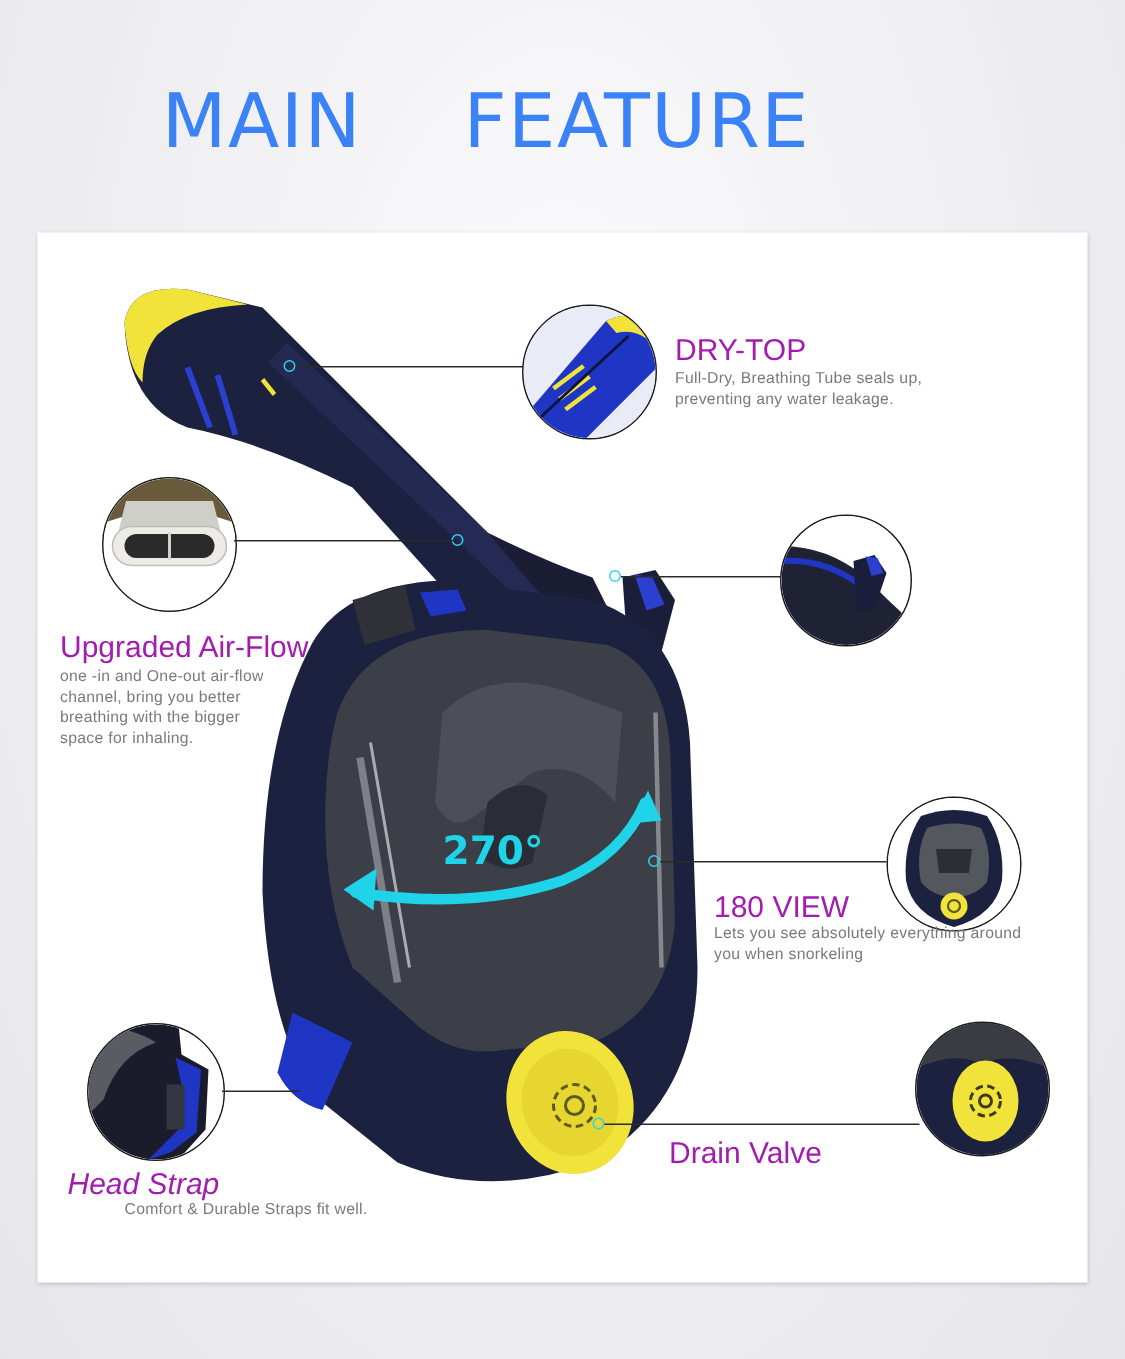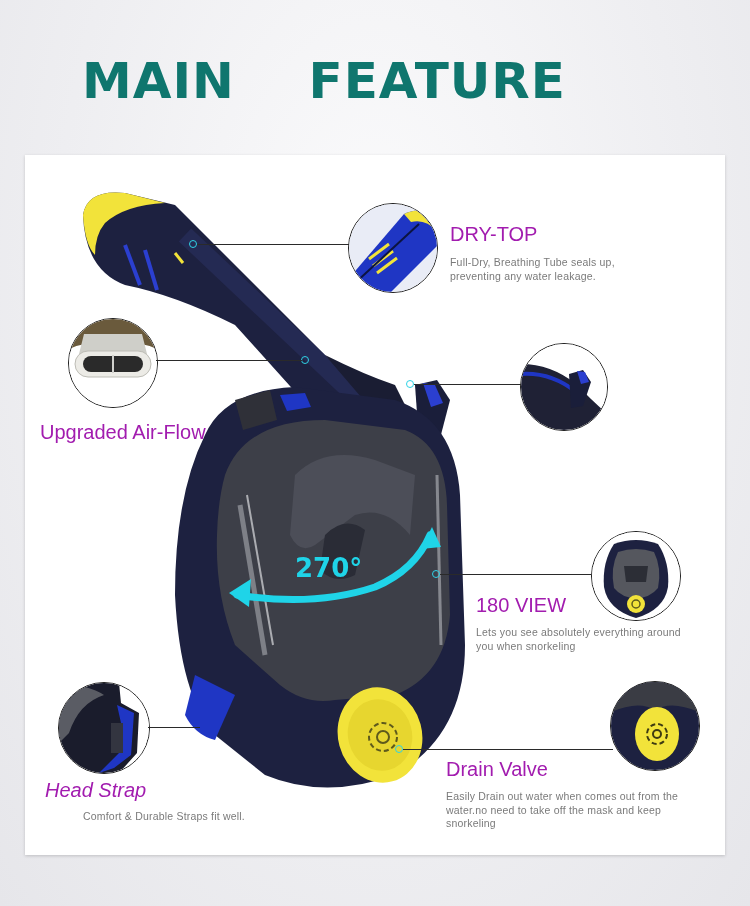--- a/index.html
+++ b/index.html
@@ -4,31 +4,31 @@
   <style>
     html, body { margin: 0; padding: 0; }
     body {
       width: 750px; height: 906px; overflow: hidden;
       background: radial-gradient(ellipse at 50% 30%, #fbfbfc 0%, #eeeef1 60%, #e6e6ea 100%);
       font-family: "Liberation Sans", sans-serif;
       position: relative;
     }
     .title {
       position: absolute; left: 0; top: 52px; width: 648px; text-align: center;
-      font-family: "DejaVu Sans", sans-serif; font-weight: bold;
-      font-size: 50px; letter-spacing: 1px; color: #0f766e; white-space: pre;
+      font-family: "DejaVu Sans", sans-serif; font-weight: normal;
+      font-size: 50px; letter-spacing: 1px; color: #3b82f6; white-space: pre;
     }
     .card {
       position: absolute; left: 25px; top: 155px; width: 700px; height: 700px;
       background: #ffffff;
       box-shadow: 0 1px 3px rgba(0,0,0,0.18);
     }
     .abs { position: absolute; }
     .feat-title { position: absolute; font-size: 20px; color: #a21caf; white-space: nowrap; }
-    .feat-desc { position: absolute; font-size: 10.5px; color: #7a7a7a; line-height: 13.5px; letter-spacing: 0.2px; margin-top: 10px; }
+    .feat-desc { position: absolute; font-size: 10.5px; color: #7a7a7a; line-height: 13.5px; letter-spacing: 0.2px; }
     .circle {
       position: absolute; border: 1.5px solid #1c1c1c; border-radius: 50%;
       background: #fff; overflow: hidden;
     }
     .line { position: absolute; height: 1px; background: #2a2a2a; }
     .dot {
       position: absolute; width: 6px; height: 6px; border: 1.5px solid #2fd3e6;
       border-radius: 50%; background: transparent;
     }
     svg { display: block; }
@@ -106,20 +106,21 @@
       <rect width="88" height="88" fill="#ffffff"></rect>
       <path d="M0 0 L88 0 L88 30 Q70 22 44 22 Q18 22 0 30 Z" fill="#6a5a3c"></path>
       <path d="M15 15 L73 15 L78 35 L10 35 Z" fill="#cfcfc9"></path>
       <rect x="6" y="32" width="76" height="26" rx="13" fill="#ecebe6" stroke="#bdbcb5"></rect>
       <rect x="14" y="37" width="60" height="16" rx="8" fill="#2a2a2a"></rect>
       <rect x="43" y="36" width="2" height="18" fill="#d0d0cc"></rect>
     </svg>
   </div>
   <div class="line" style="left:131px; top:205px; width:146px;"></div>
   <div class="feat-title" style="left:15px; top:266px;">Upgraded Air-Flow</div>
+  <div class="feat-desc" style="left:15px; top:290px; width:150px;">one -in and One-out air-flow channel, bring you better breathing with the bigger space for inhaling.</div>
 
   <div class="line" style="left:389px; top:229px; width:107px;"></div>
   <div class="circle" style="left:495px; top:188px; width:86px; height:86px;">
     <svg width="86" height="86" viewBox="0 0 86 86">
       <rect width="86" height="86" fill="#ffffff"></rect>
       <path d="M0 20 Q30 20 55 40 L70 55 L86 70 L86 86 L0 86 Z" fill="#1f2135"></path>
       <path d="M0 30 Q30 28 55 48" stroke="#1f36c4" stroke-width="4" fill="none"></path>
       <path d="M48 30 L62 26 L70 38 L62 62 L50 64 Z" fill="#1a1e3a"></path>
       <path d="M56 27 L64 28 L68 38 L60 40 Z" fill="#2b3fd0"></path>
     </svg>
@@ -156,15 +157,14 @@
   <div class="circle" style="left:585px; top:526px; width:88px; height:88px;">
     <svg width="88" height="88" viewBox="0 0 88 88">
       <rect width="88" height="88" fill="#1d2140"></rect>
       <path d="M0 0 L88 0 L88 30 Q60 18 44 28 Q28 18 0 30 Z" fill="#3a3c44"></path>
       <ellipse cx="46" cy="52" rx="22" ry="27" fill="#f2e33a"></ellipse>
       <circle cx="46" cy="52" r="10" fill="none" stroke="#3e3b12" stroke-width="2" stroke-dasharray="5 3"></circle>
       <circle cx="46" cy="52" r="4" fill="none" stroke="#3e3b12" stroke-width="2"></circle>
     </svg>
   </div>
   <div class="feat-title" style="left:421px; top:603px;">Drain Valve</div>
-  <div class="feat-desc" style="left:421px; top:625px; width:258px;">Easily Drain out water when comes out from the water.no need to take off the mask and keep snorkeling</div>
 
 </div>
 
 </body></html>

